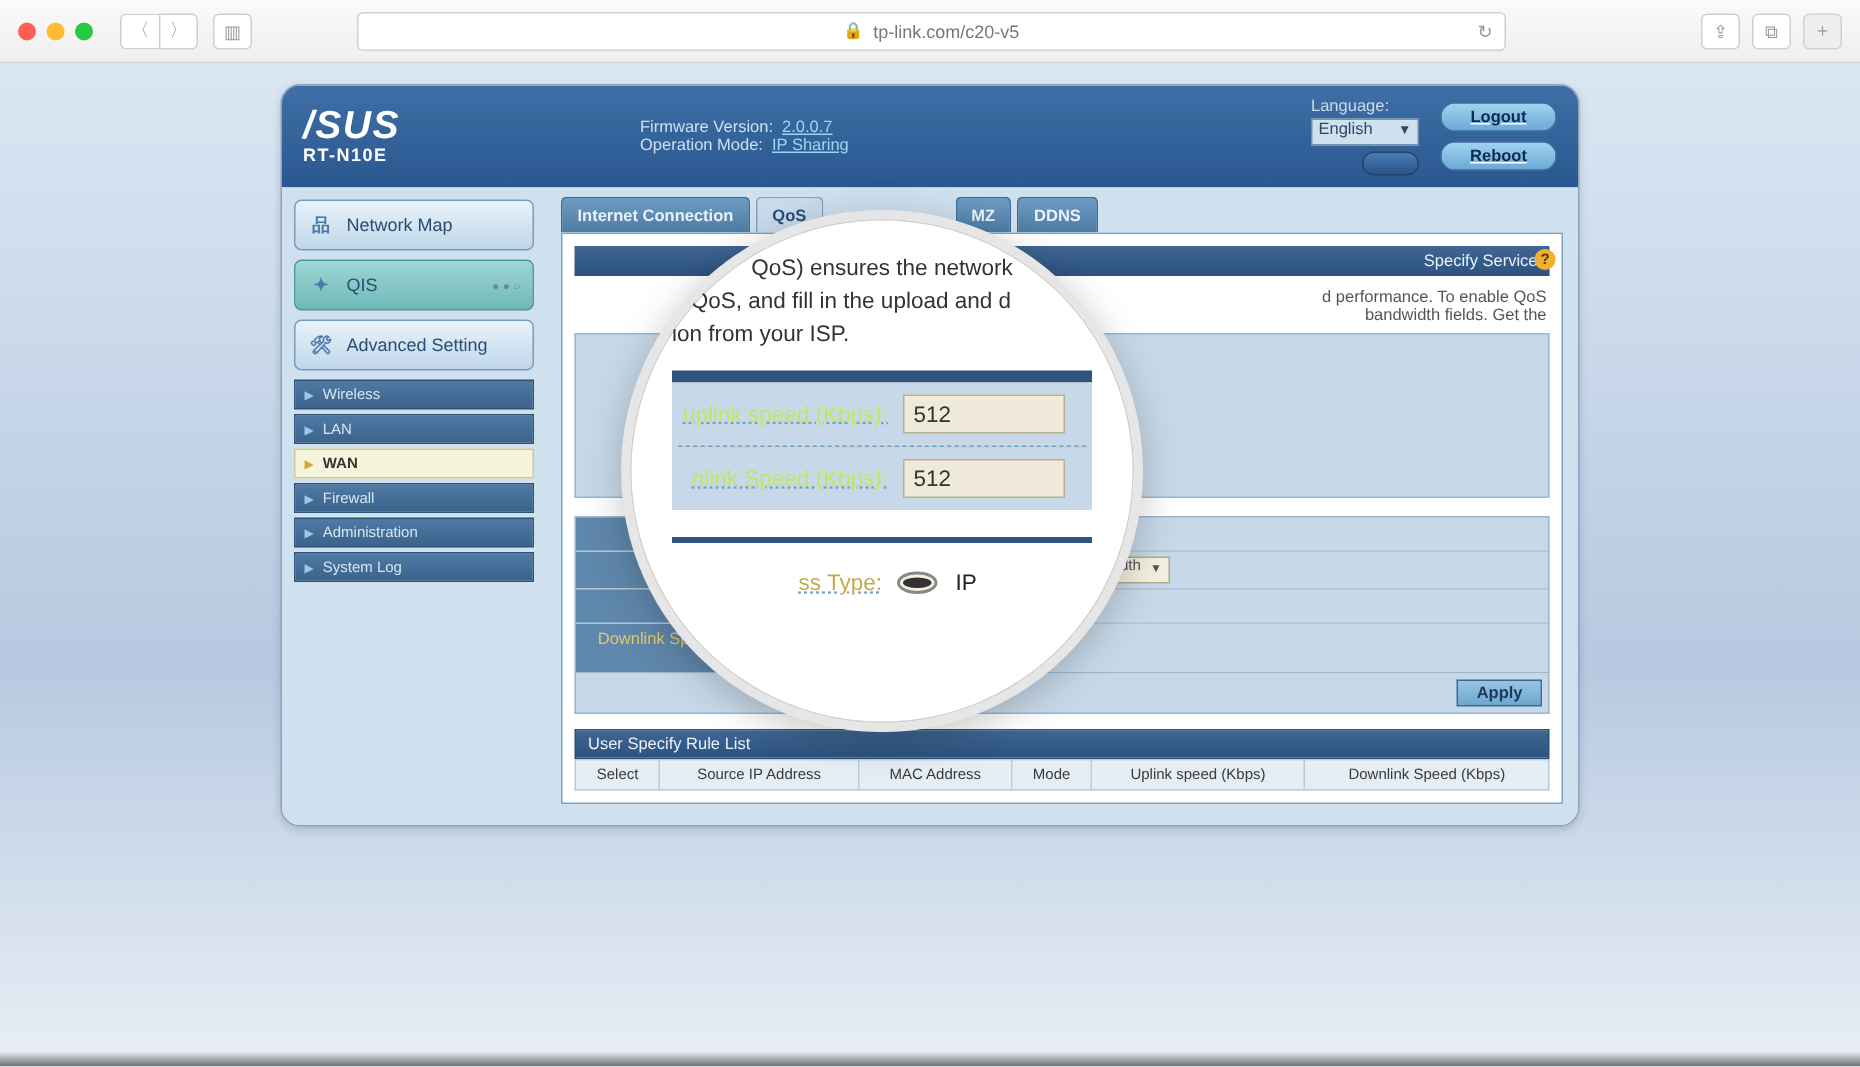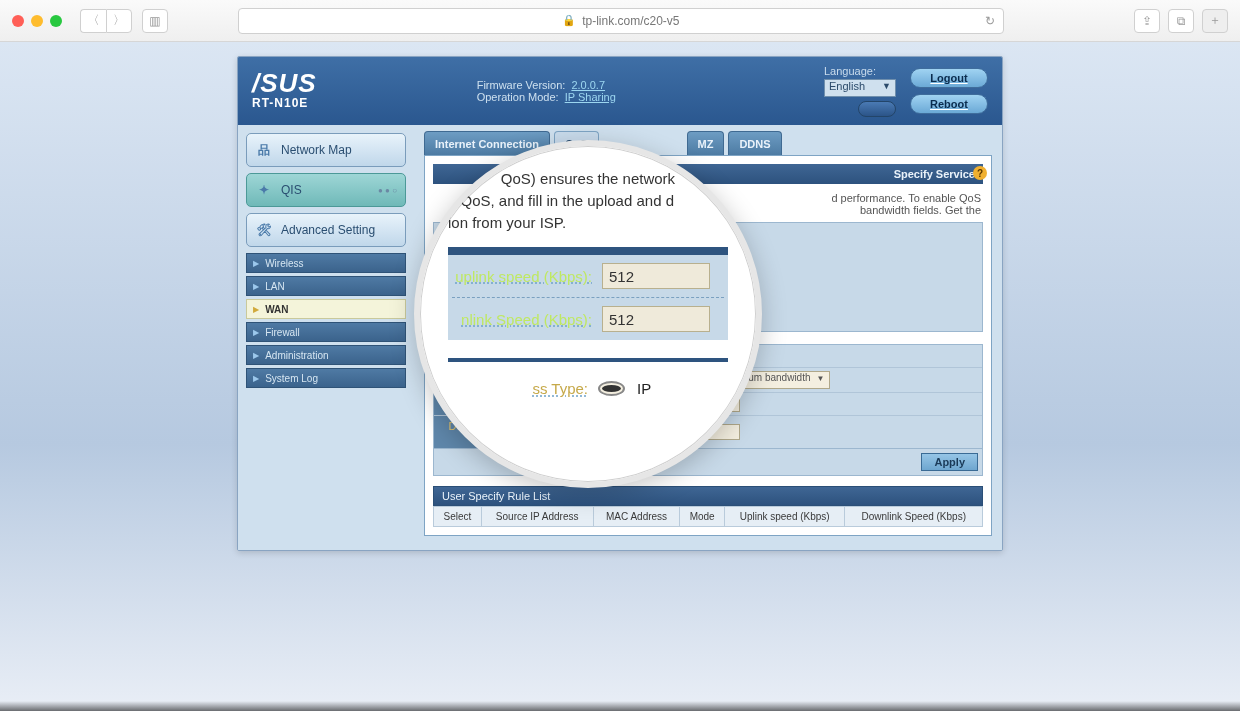--- a/index.html
+++ b/index.html
@@ -41,22 +41,22 @@
   .chrome-right { display:flex; gap:8px;}
   .chrome-right .plus { background:#eee;}
   
   .page {
     width:1240px; height:669px;
     background: linear-gradient(#dbe6f3,#b6c9e0 60%,#e9eef6);
     position:relative;
     padding-top:14px;
   }
   .router-frame {
-    width:766px; margin:0 auto;
-    border:1px solid #89a4c2; border-radius:2px;
+    width:866px; margin:0 auto;
+    border:1px solid #89a4c2; border-radius:13px;
     background:#d3e2ef;
     box-shadow: 0 2px 6px rgba(0,0,0,.15);
     overflow:hidden;
   }
   
   .r-header {
     height:68px; background:linear-gradient(#3f6fa6,#2a578f);
     display:flex; align-items:center; padding:0 14px; color:#fff;
   }
   .logo { font-family: Arial; }
@@ -115,21 +115,21 @@
     border:1px solid #3f6a92; border-bottom:none; border-radius:4px 4px 0 0;
     display:flex; align-items:center;
   }
   .tab.active { background:#c9dbec; color:#2a4e71; border-color:#7ea4c4;}
   .panel {
     border:1px solid #7ea4c4; background:#fff; padding:8px;
     position:relative;
   }
   .sect-bar {
     height:20px; margin:0 0 6px 0; background:linear-gradient(#3f6694,#2d527e);
-    color:#e9f2fa; font-size:11px; font-weight:bold; display:flex; align-items:center;
+    color:#e9f2fa; font-size:11px; font-weight:normal; display:flex; align-items:center;
     padding:0 8px; justify-content:flex-end;
   }
   .helpq{ position:absolute; top:10px; right:4px; width:14px;height:14px;border-radius:50%;
     background:#f0b030;color:#5a3800;font-size:10px;font-weight:bold;display:flex;align-items:center;justify-content:center;}
   .desc {
     font-size:11px; color:#555; padding:2px 2px 6px;
   }
   .fld-table{ background:#c7d9e8; border:1px solid #9cb7cf; }
   .fld-row{ display:flex; border-bottom:1px solid #b0c5d8;}
   .fld-row:last-child{ border-bottom:none;}

